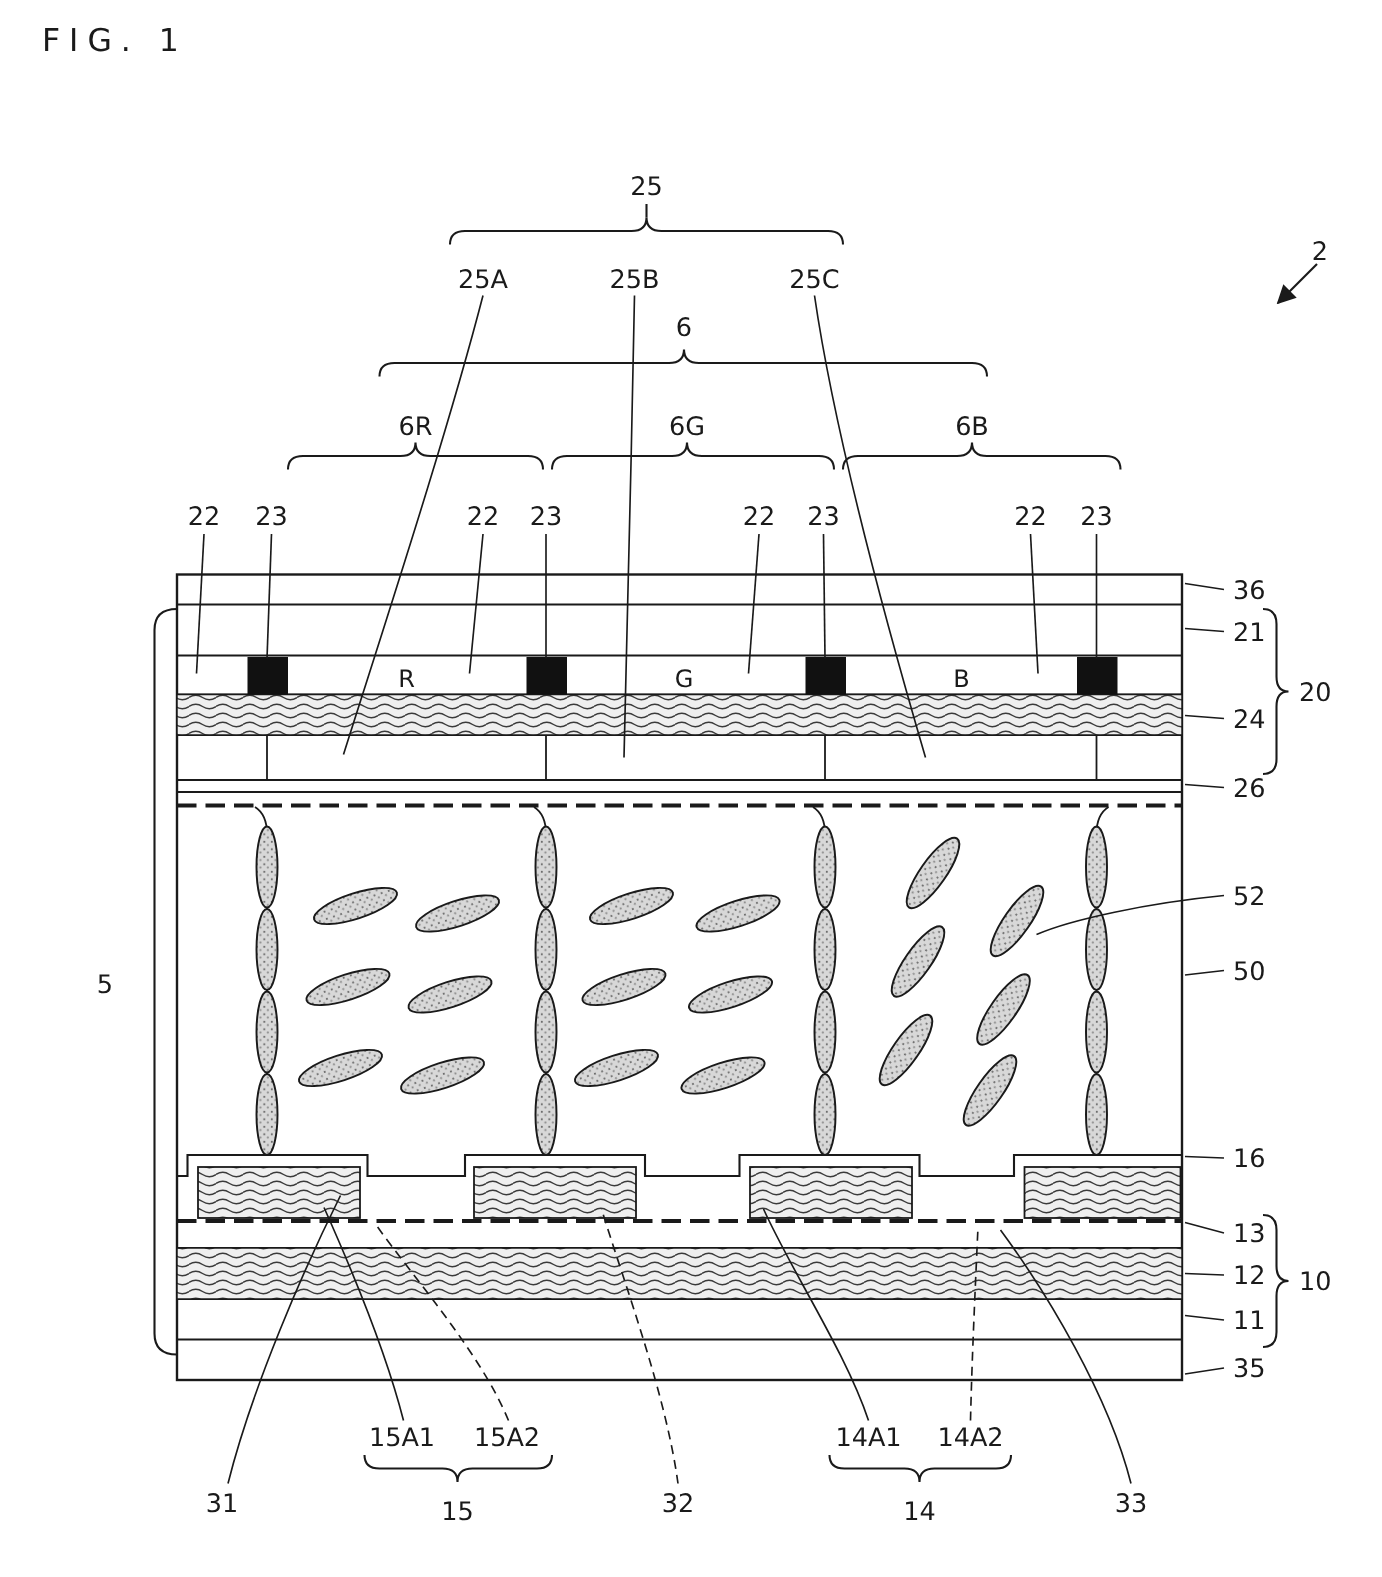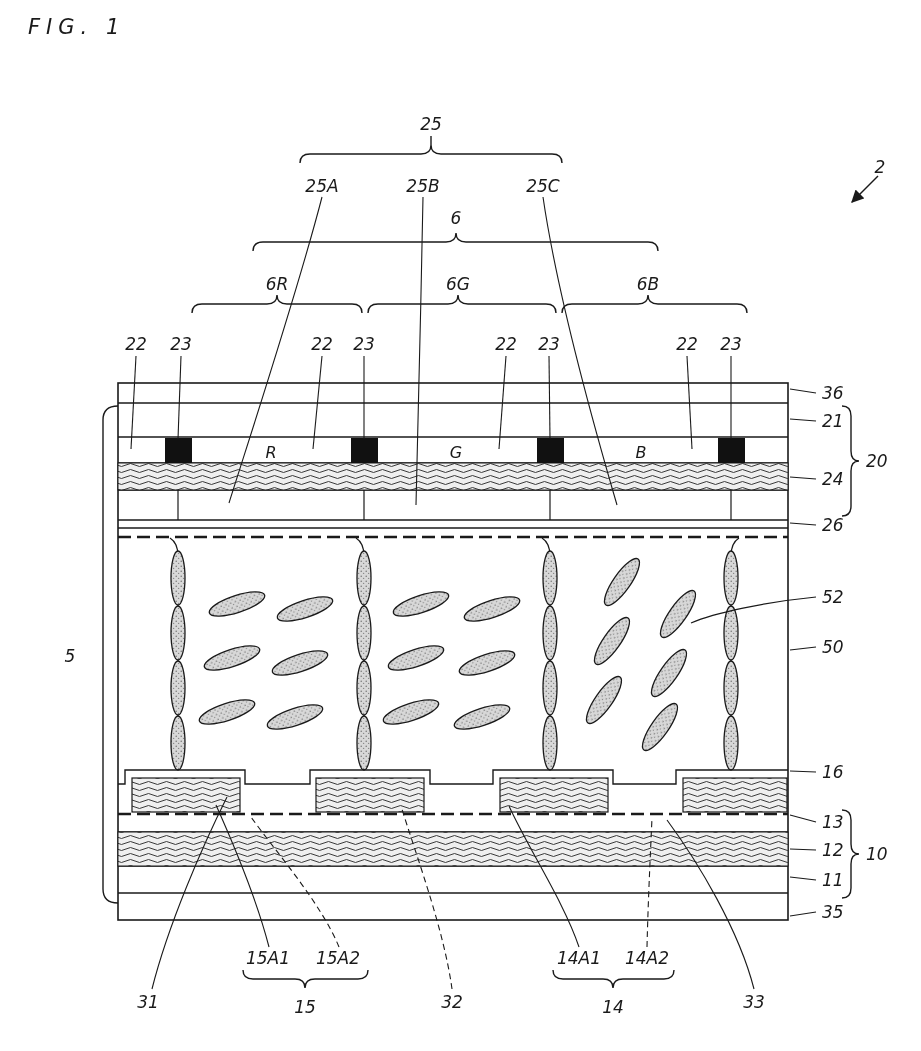--- a/index.html
+++ b/index.html
@@ -1,16 +1,16 @@
 <!DOCTYPE html>
 <html><head>
 <meta charset="utf-8">
 <style>
   html,body{margin:0;padding:0;background:#ffffff;}
-  .page{width:921px;height:1051px;position:relative;background:#ffffff;overflow:hidden;font-style:italic;}
+  .page{width:921px;height:1051px;position:relative;background:#ffffff;overflow:hidden;}
   svg{display:block;}
   text{font-family:"DejaVu Sans","Liberation Sans",sans-serif;fill:#1a1a1a;font-size:17px;}
   .title{font-size:21px;letter-spacing:6px;}
   .cf-letter{font-size:16px;}
 </style>
 </head>
 <body>
 
 <div class="page">
 <svg width="921" height="1051" viewBox="0 0 921 1051" xmlns="http://www.w3.org/2000/svg">

